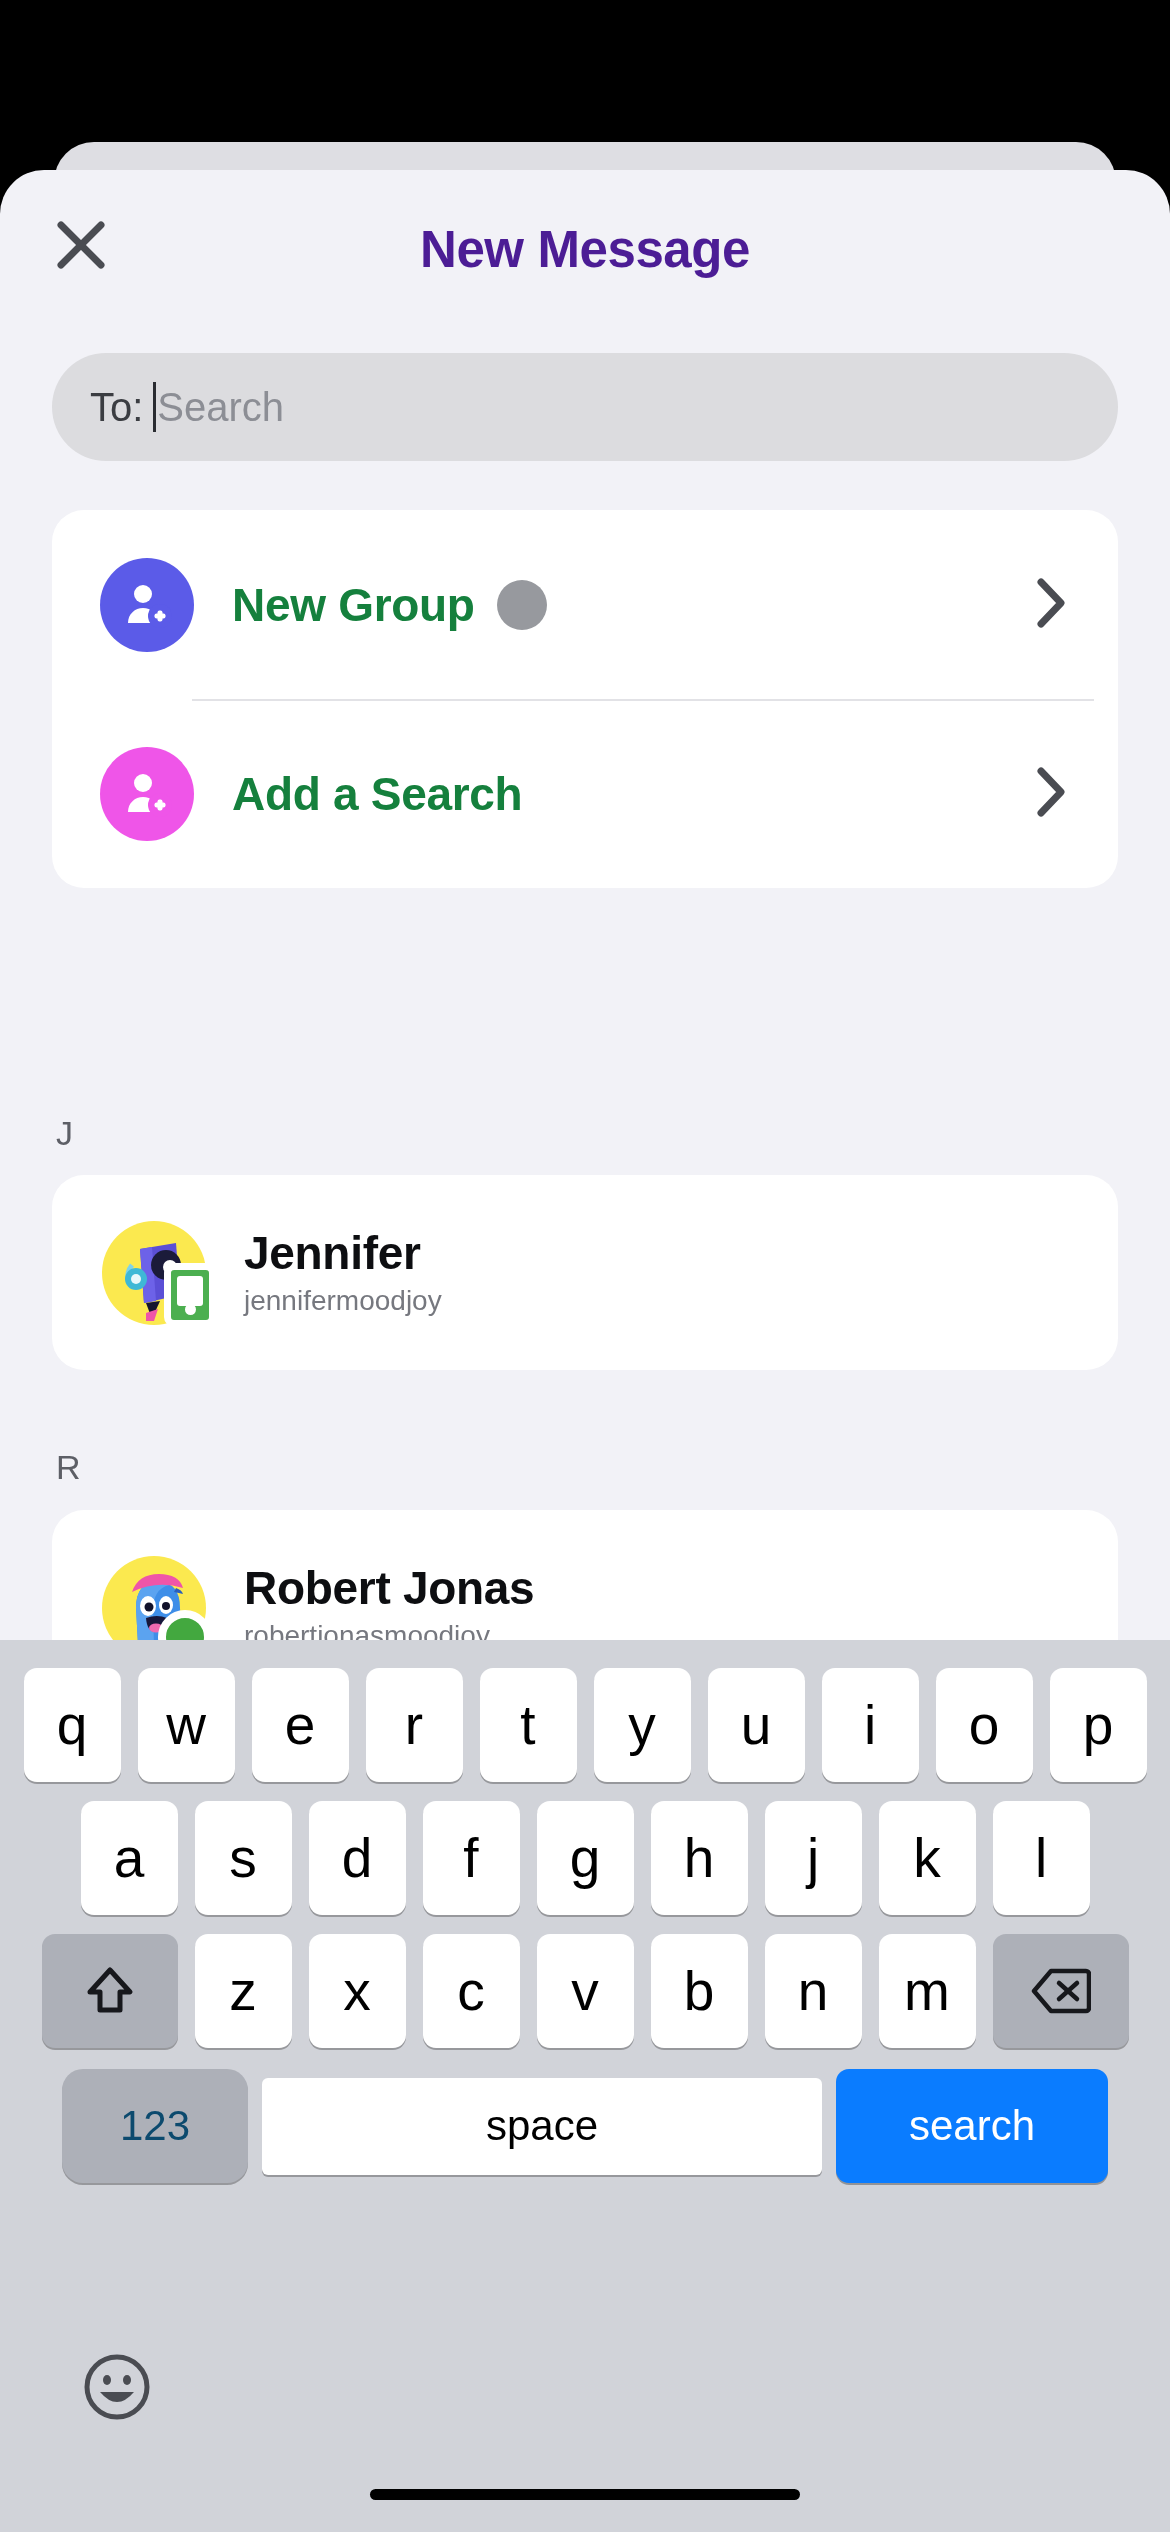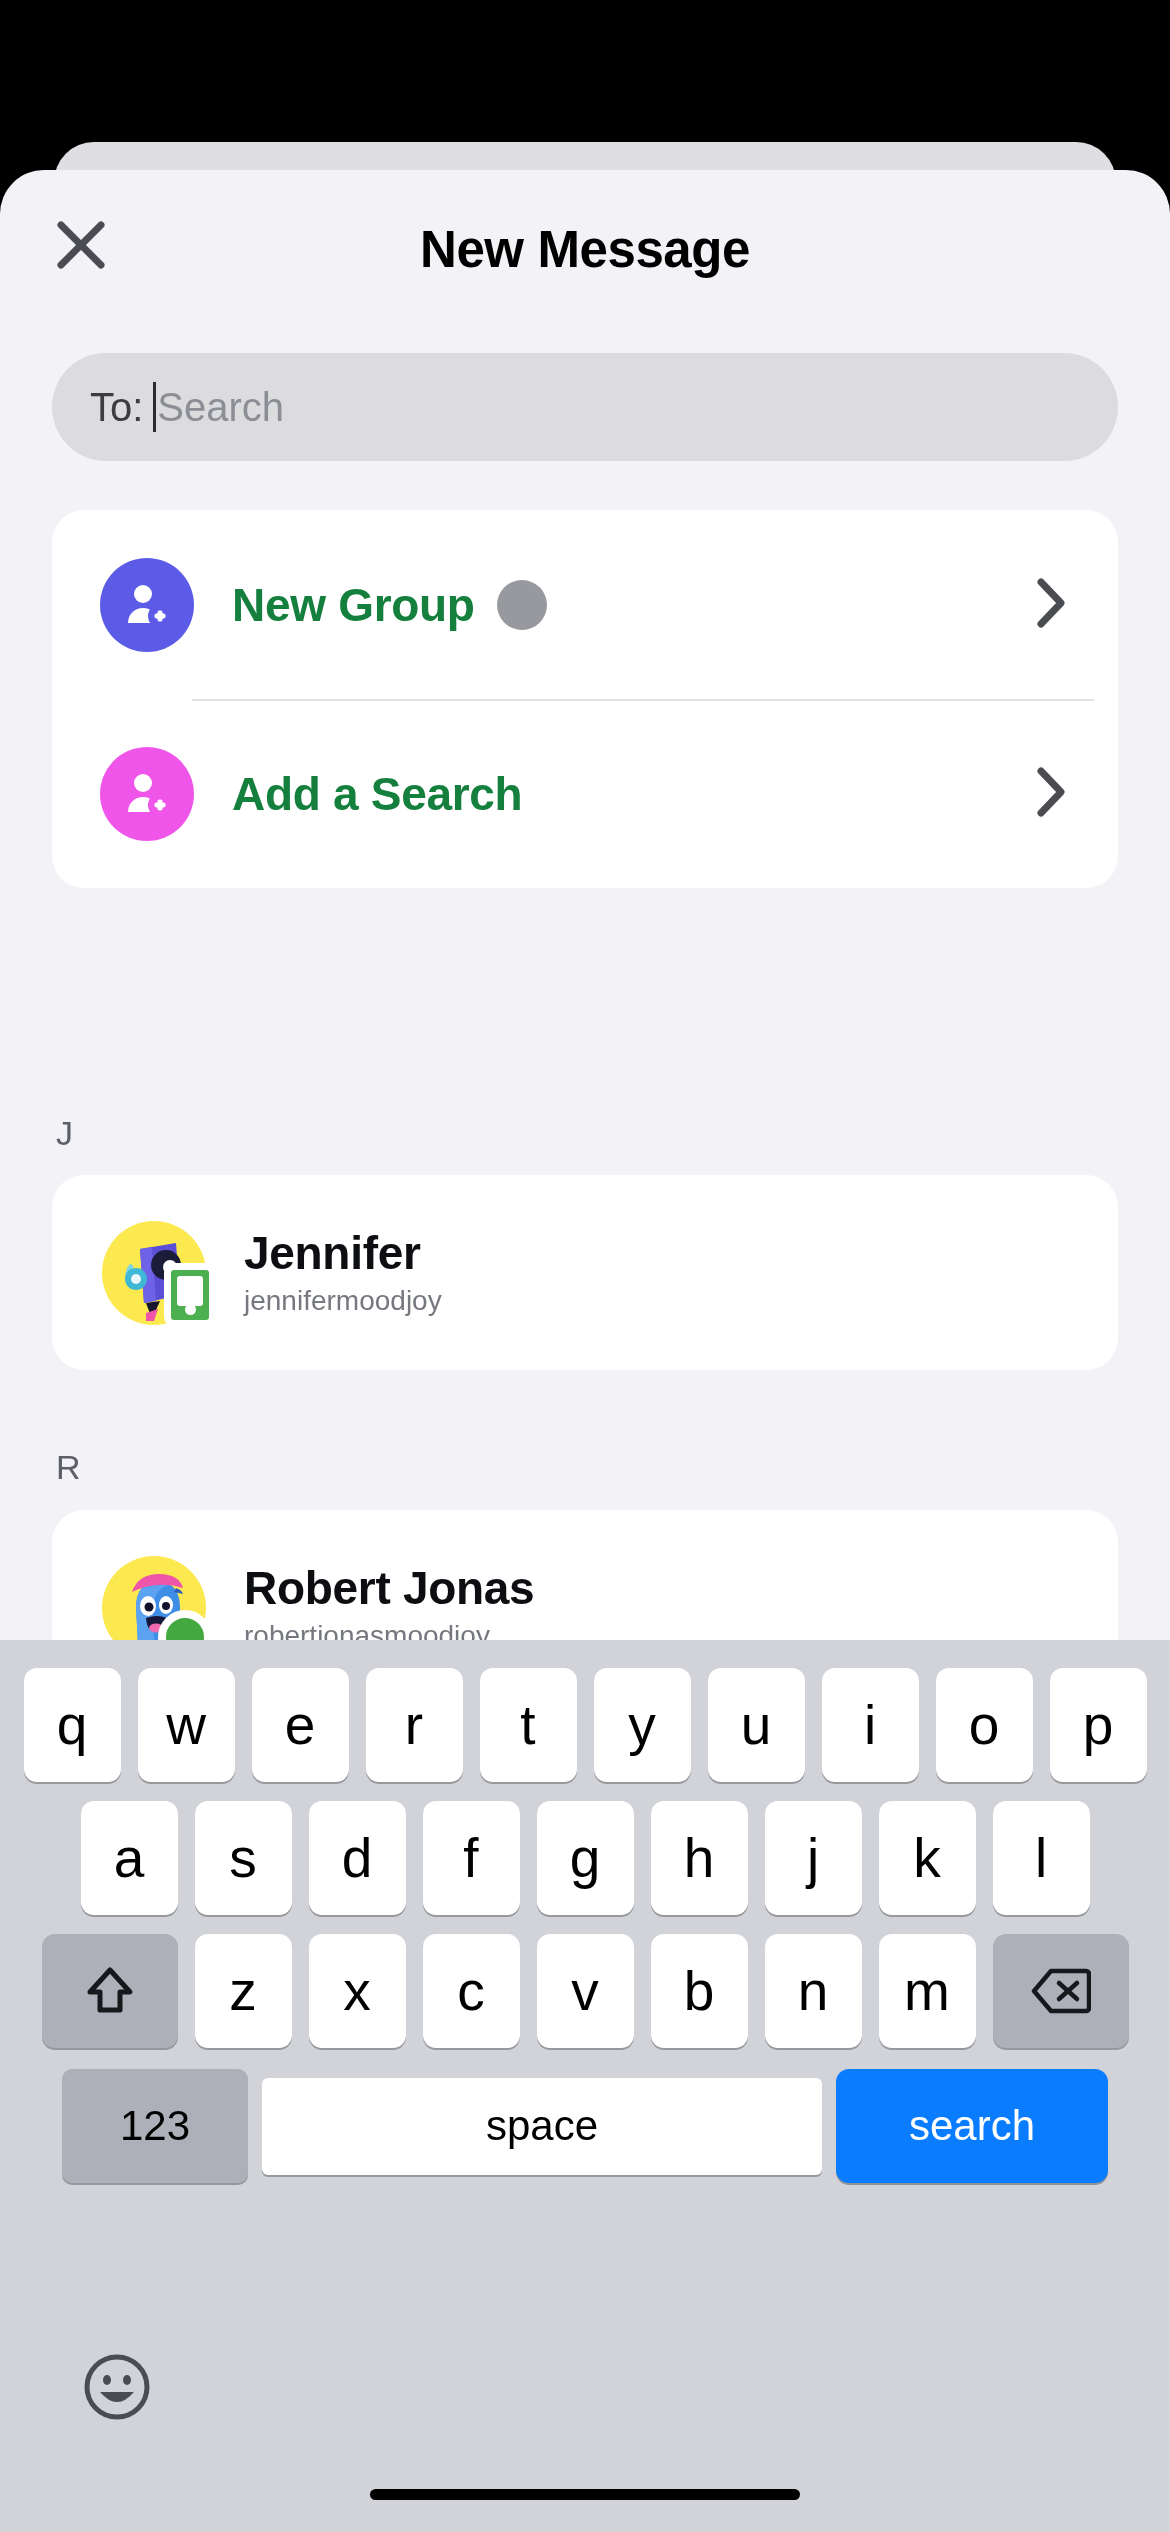--- a/index.html
+++ b/index.html
@@ -30,21 +30,21 @@
   .header{ position:relative; height:140px; }
   .close-btn{
     position:absolute; left:50px; top:44px;
     width:62px; height:62px; cursor:pointer;
     display:flex; align-items:center; justify-content:center;
   }
   .close-btn svg{ display:block; }
   .title{
     position:absolute; left:0; right:0; top:50px;
     text-align:center; font-size:51px; font-weight:bold;
-    color:#000000; letter-spacing:-0.4px;
+    color:#4c1d95; letter-spacing:-0.4px;
   }
 
   
   .searchbar{
     position:absolute; left:52px; top:183px;
     width:1066px; height:108px;
     background:#dcdcdf; border-radius:54px;
     display:flex; align-items:center; padding-left:38px;
   }
   .to-label{ font-size:40px; color:#3b3d42; margin-right:10px; }
@@ -156,23 +156,23 @@
     border-radius:13px; box-shadow:0 2px 0 rgba(0,0,0,0.28);
     display:flex; align-items:center; justify-content:center;
     font-size:55px; color:#000; cursor:pointer; font-weight:400;
   }
   .key-wide{
     width:136px; background:#adb0b8;
     display:flex; align-items:center; justify-content:center;
   }
   .key-123{
     width:186px; height:114px; background:#adb0b8;
-    border-radius:10px; box-shadow:0 2px 0 rgba(0,0,0,0.28);
-    display:flex; align-items:center; justify-content:center;
-    font-size:42px; color:#000000; cursor:pointer;
+    border-radius:21px; box-shadow:0 2px 0 rgba(0,0,0,0.28);
+    display:flex; align-items:center; justify-content:center;
+    font-size:42px; color:#0c4a6e; cursor:pointer;
   }
   .key-space{
     width:560px; height:97px; background:#fff;
     border-radius:6px; box-shadow:0 2px 0 rgba(0,0,0,0.28);
     display:flex; align-items:center; justify-content:center;
     font-size:42px; color:#000; cursor:pointer; margin:0 14px;
   }
   .key-search{
     width:272px; height:114px; background:#0a7cff;
     border-radius:13px; box-shadow:0 2px 0 rgba(0,0,0,0.30);

